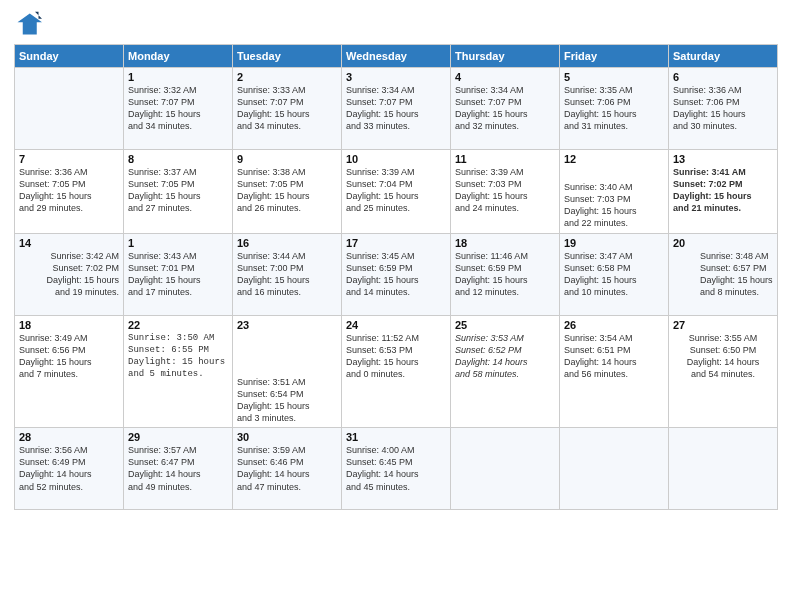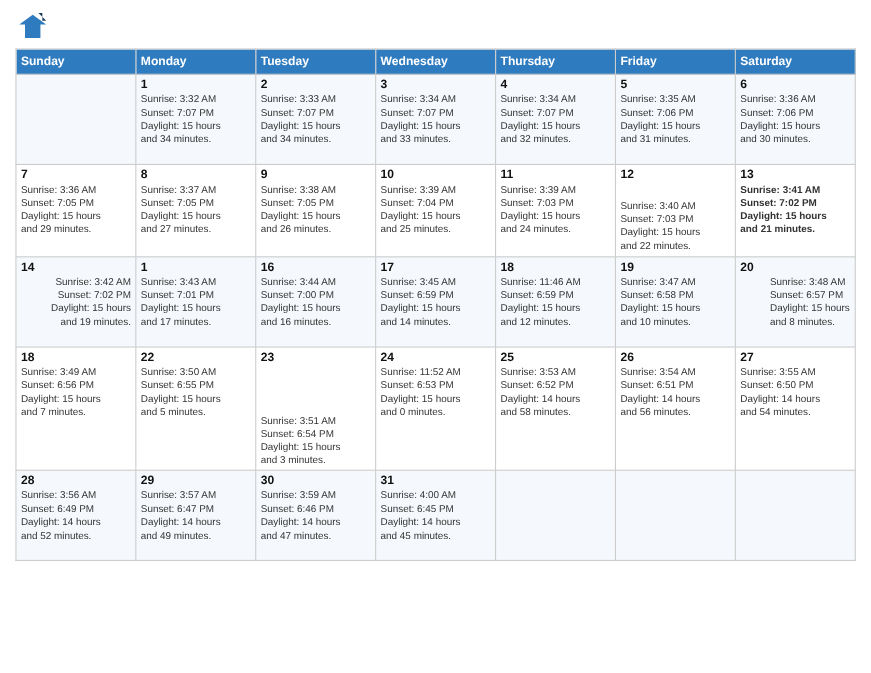--- a/index.html
+++ b/index.html
@@ -284,56 +284,56 @@
         <tr>
           <td>
             <span class="day-num">18</span>
             <div class="day-info" style="white-space: pre-line;">Sunrise: 3:49 AM
 Sunset: 6:56 PM
 Daylight: 15 hours
 and 7 minutes.</div>
           </td>
           <td>
             <span class="day-num">22</span>
-            <div class="day-info" style="white-space: pre-line;">Sunrise: 3:50 AM
+            <div class="day-info" style="white-space: pre-line; font-family: Liberation Mono, monospace;">Sunrise: 3:50 AM
 Sunset: 6:55 PM
 Daylight: 15 hours
 and 5 minutes.</div>
           </td>
           <td>
             <span class="day-num">23</span>
             <div class="day-info" style="white-space: pre-line; margin-top: 45px;">Sunrise: 3:51 AM
 Sunset: 6:54 PM
 Daylight: 15 hours
 and 3 minutes.</div>
           </td>
           <td>
             <span class="day-num">24</span>
             <div class="day-info" style="white-space: pre-line;">Sunrise: 11:52 AM
 Sunset: 6:53 PM
 Daylight: 15 hours
 and 0 minutes.</div>
           </td>
           <td>
             <span class="day-num">25</span>
-            <div class="day-info" style="white-space: pre-line;">Sunrise: 3:53 AM
+            <div class="day-info" style="white-space: pre-line; font-style: italic;">Sunrise: 3:53 AM
 Sunset: 6:52 PM
 Daylight: 14 hours
 and 58 minutes.</div>
           </td>
           <td>
             <span class="day-num">26</span>
             <div class="day-info" style="white-space: pre-line;">Sunrise: 3:54 AM
 Sunset: 6:51 PM
 Daylight: 14 hours
 and 56 minutes.</div>
           </td>
           <td>
             <span class="day-num">27</span>
-            <div class="day-info" style="white-space: pre-line;">Sunrise: 3:55 AM
+            <div class="day-info" style="white-space: pre-line; text-align: center;">Sunrise: 3:55 AM
 Sunset: 6:50 PM
 Daylight: 14 hours
 and 54 minutes.</div>
           </td>
         </tr>
         <tr>
           <td>
             <span class="day-num">28</span>
             <div class="day-info" style="white-space: pre-line;">Sunrise: 3:56 AM
 Sunset: 6:49 PM

